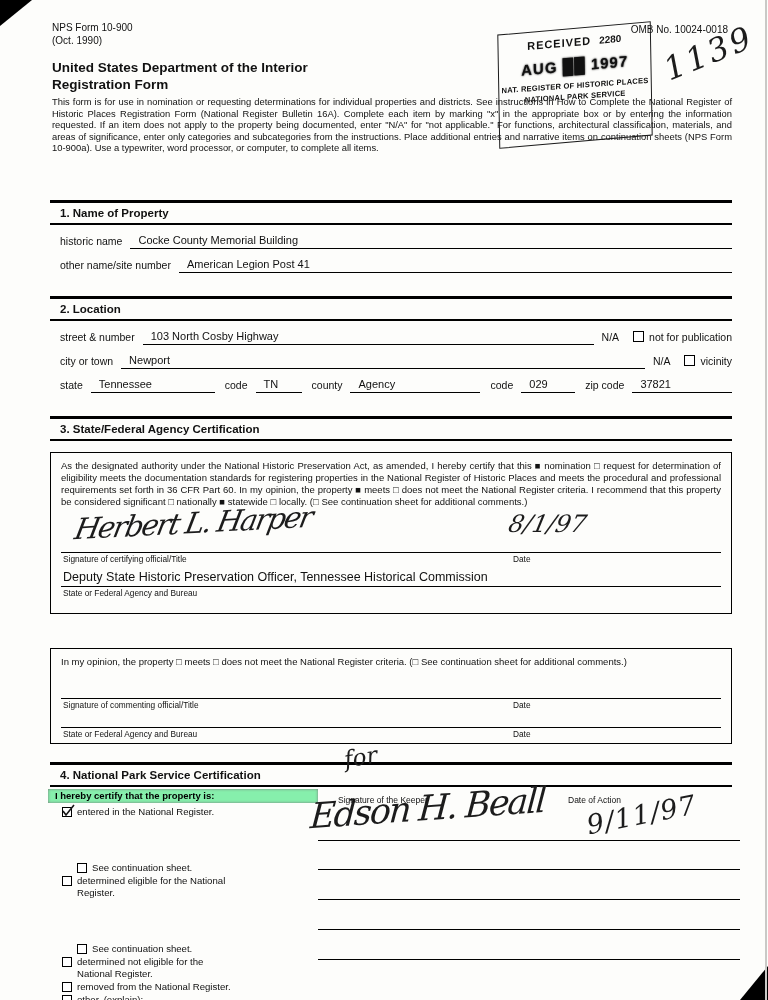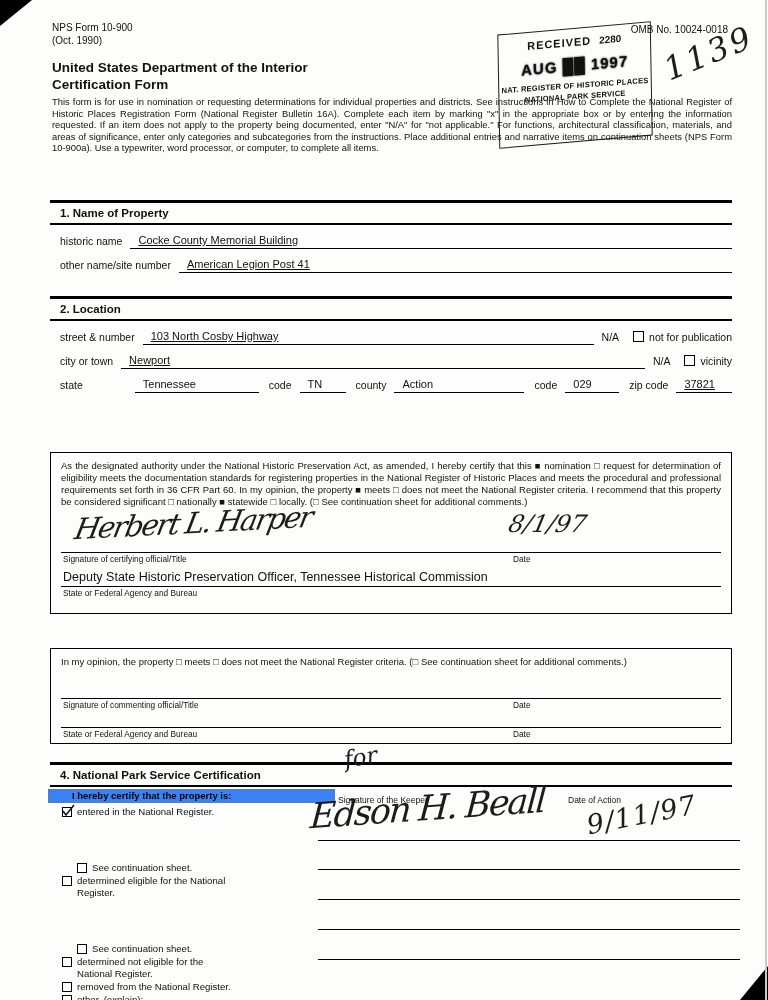--- a/index.html
+++ b/index.html
@@ -48,41 +48,41 @@
 
   
   .section{position:absolute;left:50px;width:682px;}
   .sec-head{border-top:3.5px solid #000;border-bottom:2px solid #000;
     font-weight:bold;font-size:11.5px;padding:4px 0 4px 10px;}
   .frow{display:flex;align-items:flex-end;margin-top:9px;padding-left:10px;
     font-size:10.5px;}
   .flabel{white-space:nowrap;padding:0 8px 2px 0;}
   .fill{border-bottom:1.1px solid #000;padding:0 4px 2px 8px;font-size:11px;
     white-space:nowrap;overflow:hidden;}
-  .grow{flex:1;text-decoration:underline;}
+  .grow{flex:1;}
   .na{white-space:nowrap;padding:0 2px 2px 8px;}
   .inlinebox{width:9px;height:9px;border:1.1px solid #000;display:inline-block;
     flex:none;margin:0 5px 3px 12px;background:#fff;}
   .endlabel{white-space:nowrap;padding-bottom:2px;}
 
   
   .certbox{position:absolute;left:50px;width:660px;border:1.2px solid #000;
     padding:7px 10px;}
   .certtext{font-size:9.5px;line-height:12px;text-align:justify;}
   .sigzone{position:relative;height:44px;}
   .rule{border-top:1.1px solid #000;}
   .sublabels{position:relative;font-size:8.3px;padding:1px 0 0 2px;height:11px;}
   .date-pos{position:absolute;left:452px;top:1px;}
   .typedtitle{font-size:12.5px;margin:5px 0 2px 2px;}
   .gap30{margin-top:30px;}
   .gap16{margin-top:16px;}
 
   
-  .darkbar{top:789px;left:48px;width:263px;height:14px;background:#3b82f6;
-    color:#000;font-size:9.5px;font-weight:bold;line-height:14px;padding-left:24px;
+  .darkbar{top:789px;left:48px;width:263px;height:14px;background:#86efac;
+    color:#000;font-size:9.5px;font-weight:bold;line-height:14px;padding-left:7px;
     box-shadow:0 0 3px #777 inset;}
   .checklist{top:806px;left:62px;width:172px;font-size:9.6px;line-height:12px;}
   .chk-item{display:flex;margin-bottom:1px;}
   .chk-item.indent{margin-left:15px;margin-top:44px;}
   .cbx{position:relative;width:8px;height:8px;border:1.1px solid #000;flex:none;
     margin:1px 5px 0 0;background:#fff;}
   .cbx svg{position:absolute;top:-4px;left:-1px;overflow:visible;}
   .keeper-label{top:795px;left:338px;font-size:8.5px;z-index:7;}
   .action-label{top:795px;left:568px;font-size:8.5px;z-index:7;}
   .sigline{position:absolute;left:318px;width:422px;border-top:1.2px solid #000;}
@@ -109,21 +109,21 @@
     </div>
     <div class="stamp-date">AUG ██ 1997</div>
     <div class="stamp-small">NAT. REGISTER OF HISTORIC PLACES</div>
     <div class="stamp-small" style="margin-top:1px;">NATIONAL PARK SERVICE</div>
   </div>
 
   <div class="abs hand num1139">1139</div>
 
   <div class="abs title-block">
     <div>United States Department of the Interior</div>
-    <div>Certification Form</div>
+    <div>Registration Form</div>
   </div>
 
   <div class="abs intro">This form is for use in nomination or requesting determinations for individual properties and districts. See instructions in How to Complete the National Register of Historic Places Registration Form (National Register Bulletin 16A). Complete each item by marking "x" in the appropriate box or by entering the information requested. If an item does not apply to the property being documented, enter "N/A" for "not applicable." For functions, architectural classification, materials, and areas of significance, enter only categories and subcategories from the instructions. Place additional entries and narrative items on continuation sheets (NPS Form 10-900a). Use a typewriter, word processor, or computer, to complete all items.</div>
 
   <div class="section" style="top:200px;">
     <div class="sec-head">1. Name of Property</div>
     <div class="frow">
       <span class="flabel">historic name</span>
       <span class="fill grow">Cocke County Memorial Building</span>
     </div>
@@ -144,32 +144,35 @@
     </div>
     <div class="frow">
       <span class="flabel">city or town</span>
       <span class="fill grow">Newport</span>
       <span class="na">N/A</span>
       <span class="inlinebox"></span>
       <span class="endlabel">vicinity</span>
     </div>
     <div class="frow">
       <span class="flabel">state</span>
-      <span class="fill" style="width:112px;margin-left:44px;">Tennessee</span>
+      <span class="fill" style="width:112px;">Tennessee</span>
       <span class="flabel" style="padding-left:10px;">code</span>
       <span class="fill" style="width:34px;">TN</span>
       <span class="flabel" style="padding-left:10px;">county</span>
-      <span class="fill" style="width:118px;">Action</span>
+      <span class="fill" style="width:118px;">Agency</span>
       <span class="flabel" style="padding-left:10px;">code</span>
       <span class="fill" style="width:42px;">029</span>
       <span class="flabel" style="padding-left:10px;">zip code</span>
       <span class="fill grow">37821</span>
     </div>
   </div>
 
+  <div class="section" style="top:416px;">
+    <div class="sec-head">3. State/Federal Agency Certification</div>
+  </div>
 
   <div class="certbox" style="top:452px;height:146px;">
     <div class="certtext">As the designated authority under the National Historic Preservation Act, as amended, I hereby certify that this ■ nomination □ request for determination of eligibility meets the documentation standards for registering properties in the National Register of Historic Places and meets the procedural and professional requirements set forth in 36 CFR Part 60. In my opinion, the property ■ meets □ does not meet the National Register criteria. I recommend that this property be considered significant □ nationally ■ statewide □ locally. (□ See continuation sheet for additional comments.)</div>
     <div class="sigzone">
       <span class="abs hand sig-harper">Herbert L. Harper</span>
       <span class="abs hand sig-date1">8/1/97</span>
     </div>
     <div class="rule"></div>
     <div class="sublabels">
       <span>Signature of certifying official/Title</span>

